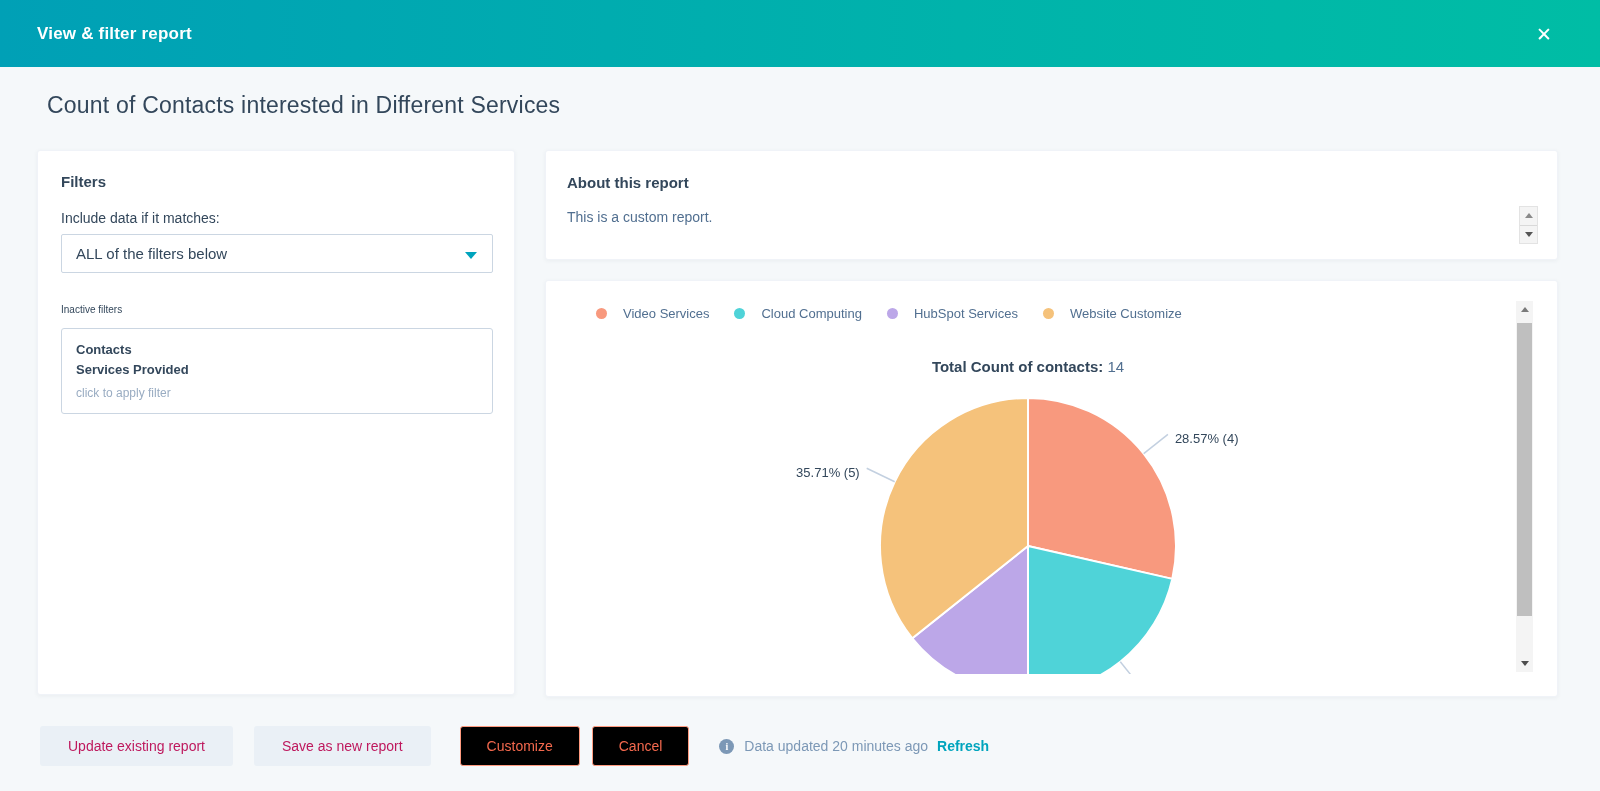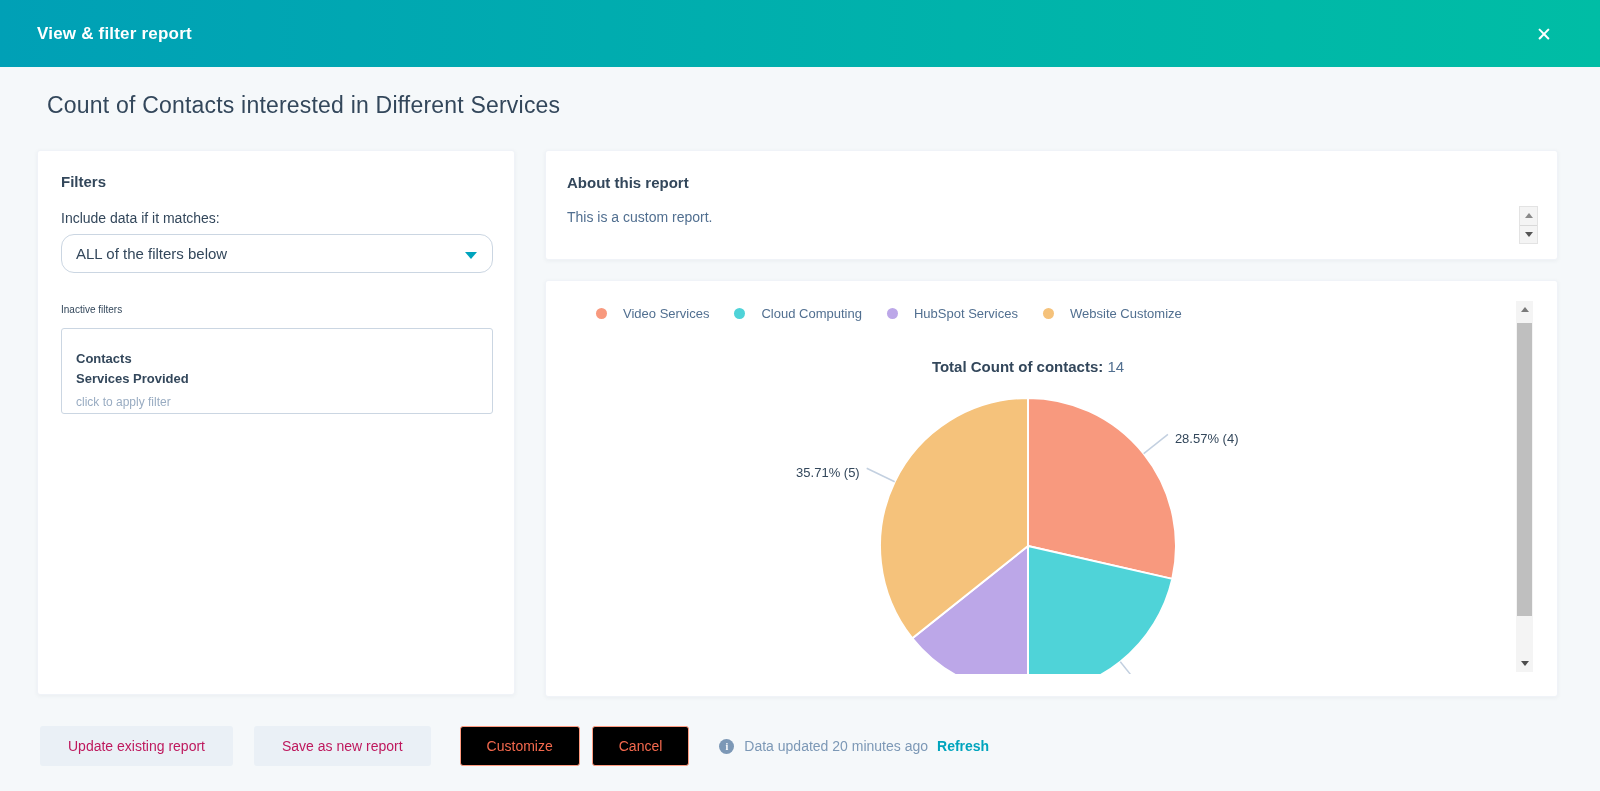--- a/index.html
+++ b/index.html
@@ -33,34 +33,34 @@
   }
   .filters-card { left:37px; top:150px; width:478px; height:545px; }
   .about-card   { left:545px; top:150px; width:1013px; height:110px; }
   .chart-card   { left:545px; top:280px; width:1013px; height:417px; overflow:hidden; }
 
   
   .filters-card .heading { position:absolute; left:23px; top:22px; font-size:15px; font-weight:bold; }
   .match-label { position:absolute; left:23px; top:59px; font-size:14px; color:#33475b; }
   .dropdown {
     position:absolute; left:23px; top:83px; width:432px; height:39px;
-    border:1px solid #cbd6e2; border-radius:13px; background:#fff;
+    border:1px solid #cbd6e2; border-radius:2px; background:#fff;
     display:flex; align-items:center; cursor:pointer;
   }
   .dropdown .value { margin-left:14px; font-size:15px; color:#33475b; }
   .caret-down {
     position:absolute; right:15px; top:17px; width:0; height:0;
     border-left:6px solid transparent; border-right:6px solid transparent;
     border-top:7px solid #00a4bd;
   }
   .inactive-label { position:absolute; left:23px; top:153px; font-size:10px; color:#33475b; }
   .inactive-box {
     position:absolute; left:23px; top:177px; width:432px; height:86px;
     border:1px solid #cbd6e2; border-radius:3px; background:#fff; cursor:pointer;
-    padding:20px 14px;
+    padding:11px 14px;
   }
   .inactive-box .grp  { font-size:13px; font-weight:bold; color:#33475b; line-height:1.55; }
   .inactive-box .prop { font-size:13px; font-weight:bold; color:#33475b; line-height:1.55; }
   .inactive-box .hint { font-size:12px; color:#99acc2; margin-top:6px; }
 
   
   .about-card .heading { position:absolute; left:21px; top:23px; font-size:15px; font-weight:bold; }
   .about-desc { position:absolute; left:21px; top:58px; font-size:14px; color:#516f90; }
   .spinner {
     position:absolute; left:973px; top:55px; width:19px; height:38px;

